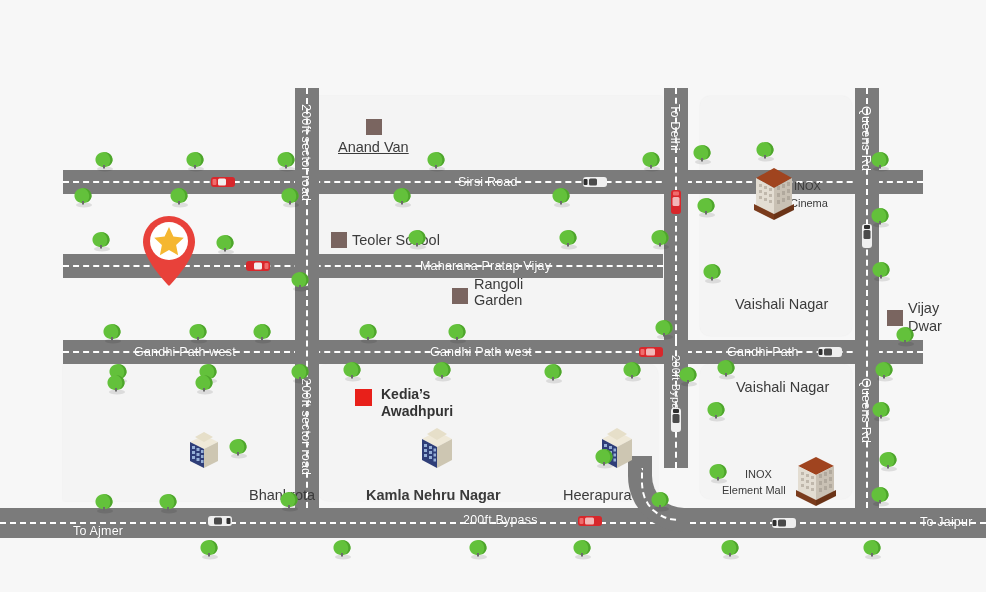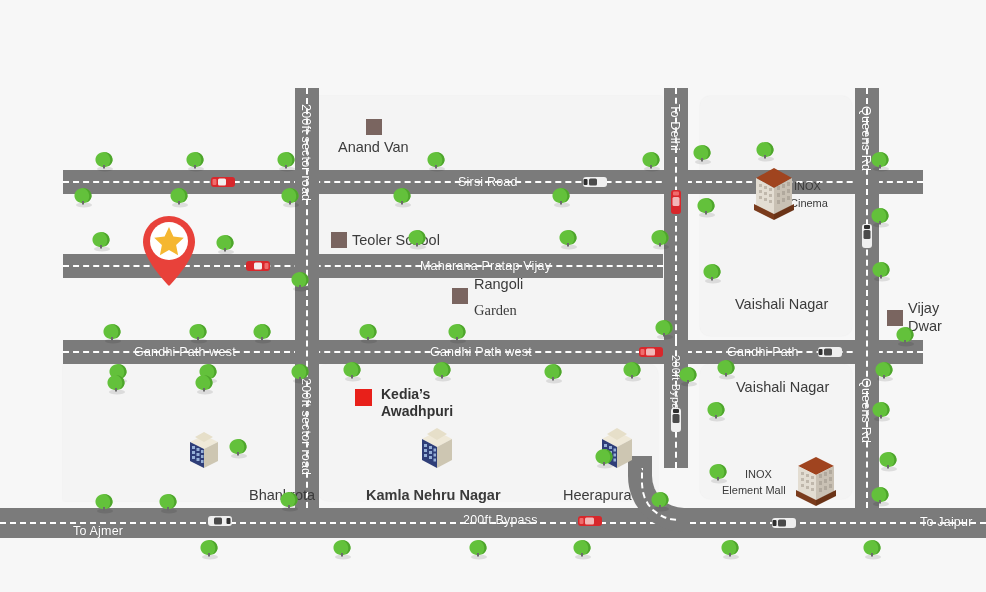--- a/index.html
+++ b/index.html
@@ -153,28 +153,28 @@
   <div class="road-label" style="left:920px;top:515px;">To Jaipur</div>
 
   <div class="road-label v" style="left:313px;top:104px;transform:rotate(90deg);">200ft sector road</div>
   <div class="road-label v" style="left:313px;top:378px;transform:rotate(90deg);">200ft  sector road</div>
   <div class="road-label v" style="left:682px;top:104px;transform:rotate(90deg);">To Delhi</div>
   <div class="road-label v" style="left:682px;top:355px;transform:rotate(90deg);font-size:11px;">200ft Bypass</div>
   <div class="road-label v" style="left:873px;top:106px;transform:rotate(90deg);">Queens Rd</div>
   <div class="road-label v" style="left:873px;top:378px;transform:rotate(90deg);">Queens Rd</div>
 
   <div class="sq" style="left:366px;top:119px;"></div>
-  <div class="place" style="left:338px;top:139px;">Anand Van</div>
+  <div class="place" style="left:338px;top:139px;text-decoration:underline;">Anand Van</div>
 
   <div class="sq" style="left:331px;top:232px;"></div>
   <div class="place" style="left:352px;top:232px;">Teoler School</div>
 
   <div class="sq" style="left:452px;top:288px;"></div>
   <div class="place" style="left:474px;top:276px;">Rangoli</div>
-  <div class="place" style="left:474px;top:302px;font-family:Liberation Serif, serif;">Garden</div>
+  <div class="place" style="left:474px;top:292px;">Garden</div>
 
   <div class="place small" style="left:794px;top:178px;">INOX</div>
   <div class="place small" style="left:790px;top:195px;">Cinema</div>
 
   <div class="place" style="left:735px;top:296px;">Vaishali Nagar</div>
   <div class="place" style="left:736px;top:379px;">Vaishali Nagar</div>
 
   <div class="sq" style="left:887px;top:310px;"></div>
   <div class="place" style="left:908px;top:300px;">Vijay</div>
   <div class="place" style="left:908px;top:318px;">Dwar</div>

